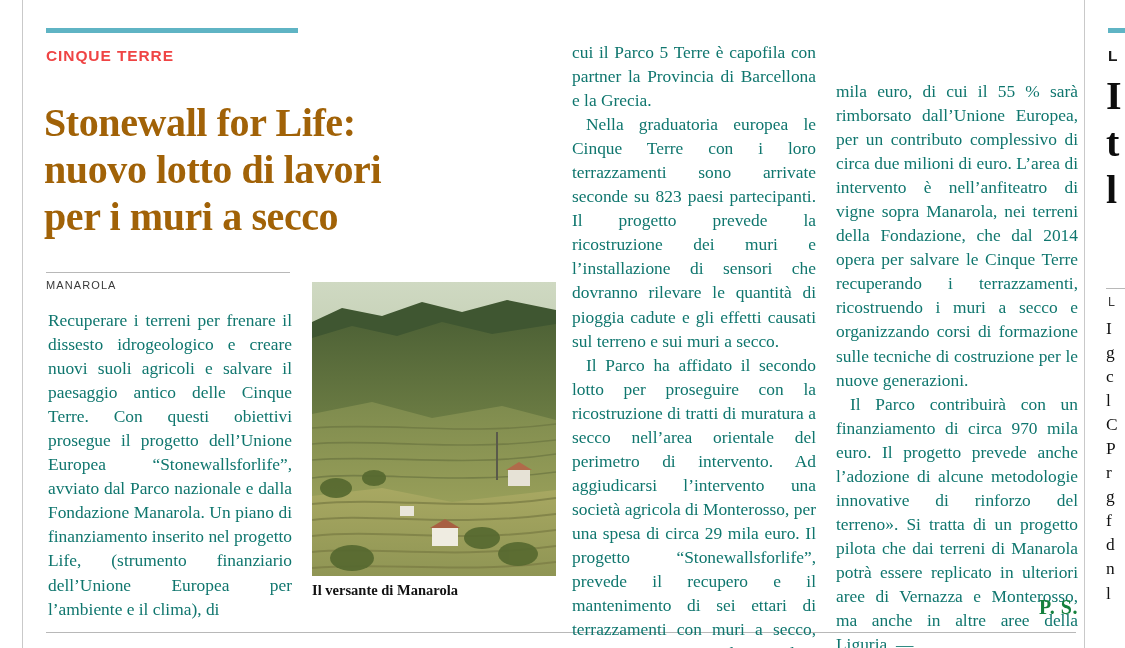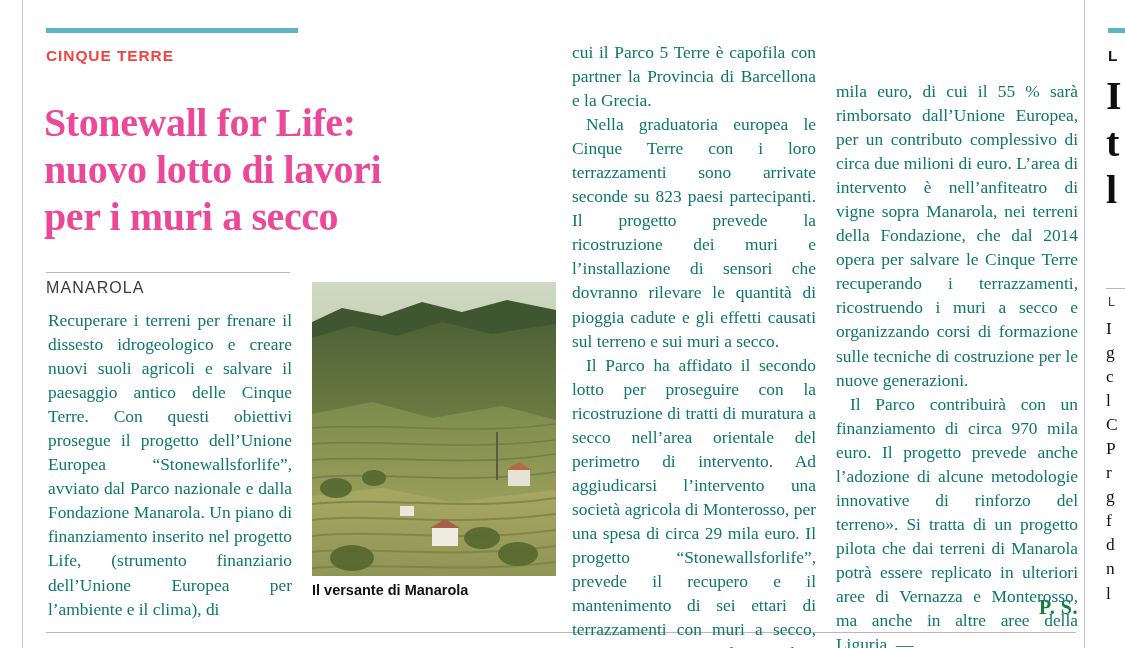--- a/index.html
+++ b/index.html
@@ -71,33 +71,33 @@
   .headline {
     position: absolute;
     left: 44px;
     top: 72px;
     width: 500px;
     font-family: "Liberation Serif", serif;
     font-weight: bold;
     font-size: 40px;
     line-height: 47px;
     letter-spacing: -0.4px;
-    color: #ec4899;
+    color: #a16207;
   }
 
   
   .dateline-rule {
     position: absolute;
     background: #b8b8b8;
     height: 1px;
   }
   .dateline {
     position: absolute;
     font-family: "Liberation Sans", sans-serif;
-    font-size: 16px;
+    font-size: 11px;
     letter-spacing: 1.1px;
     color: #3a3a3a;
   }
 
   .col {
     position: absolute;
     font-family: "Liberation Serif", serif;
     font-size: 17.4px;
     line-height: 24.05px;
     text-align: justify;
@@ -145,21 +145,21 @@
     height: 294px;
     overflow: hidden;
     background: #6a7a4a;
   }
   .photo svg { display: block; }
   .photo-caption {
     position: absolute;
     left: 312px;
     top: 582px;
     width: 250px;
-    font-family: Liberation Sans, sans-serif;
+    font-family: Liberation Serif, serif;
     font-weight: bold;
     font-size: 14.5px;
     color: #111111;
   }
 
   .byline {
     position: absolute;
     left: 836px;
     top: 596px;
     width: 242px;

